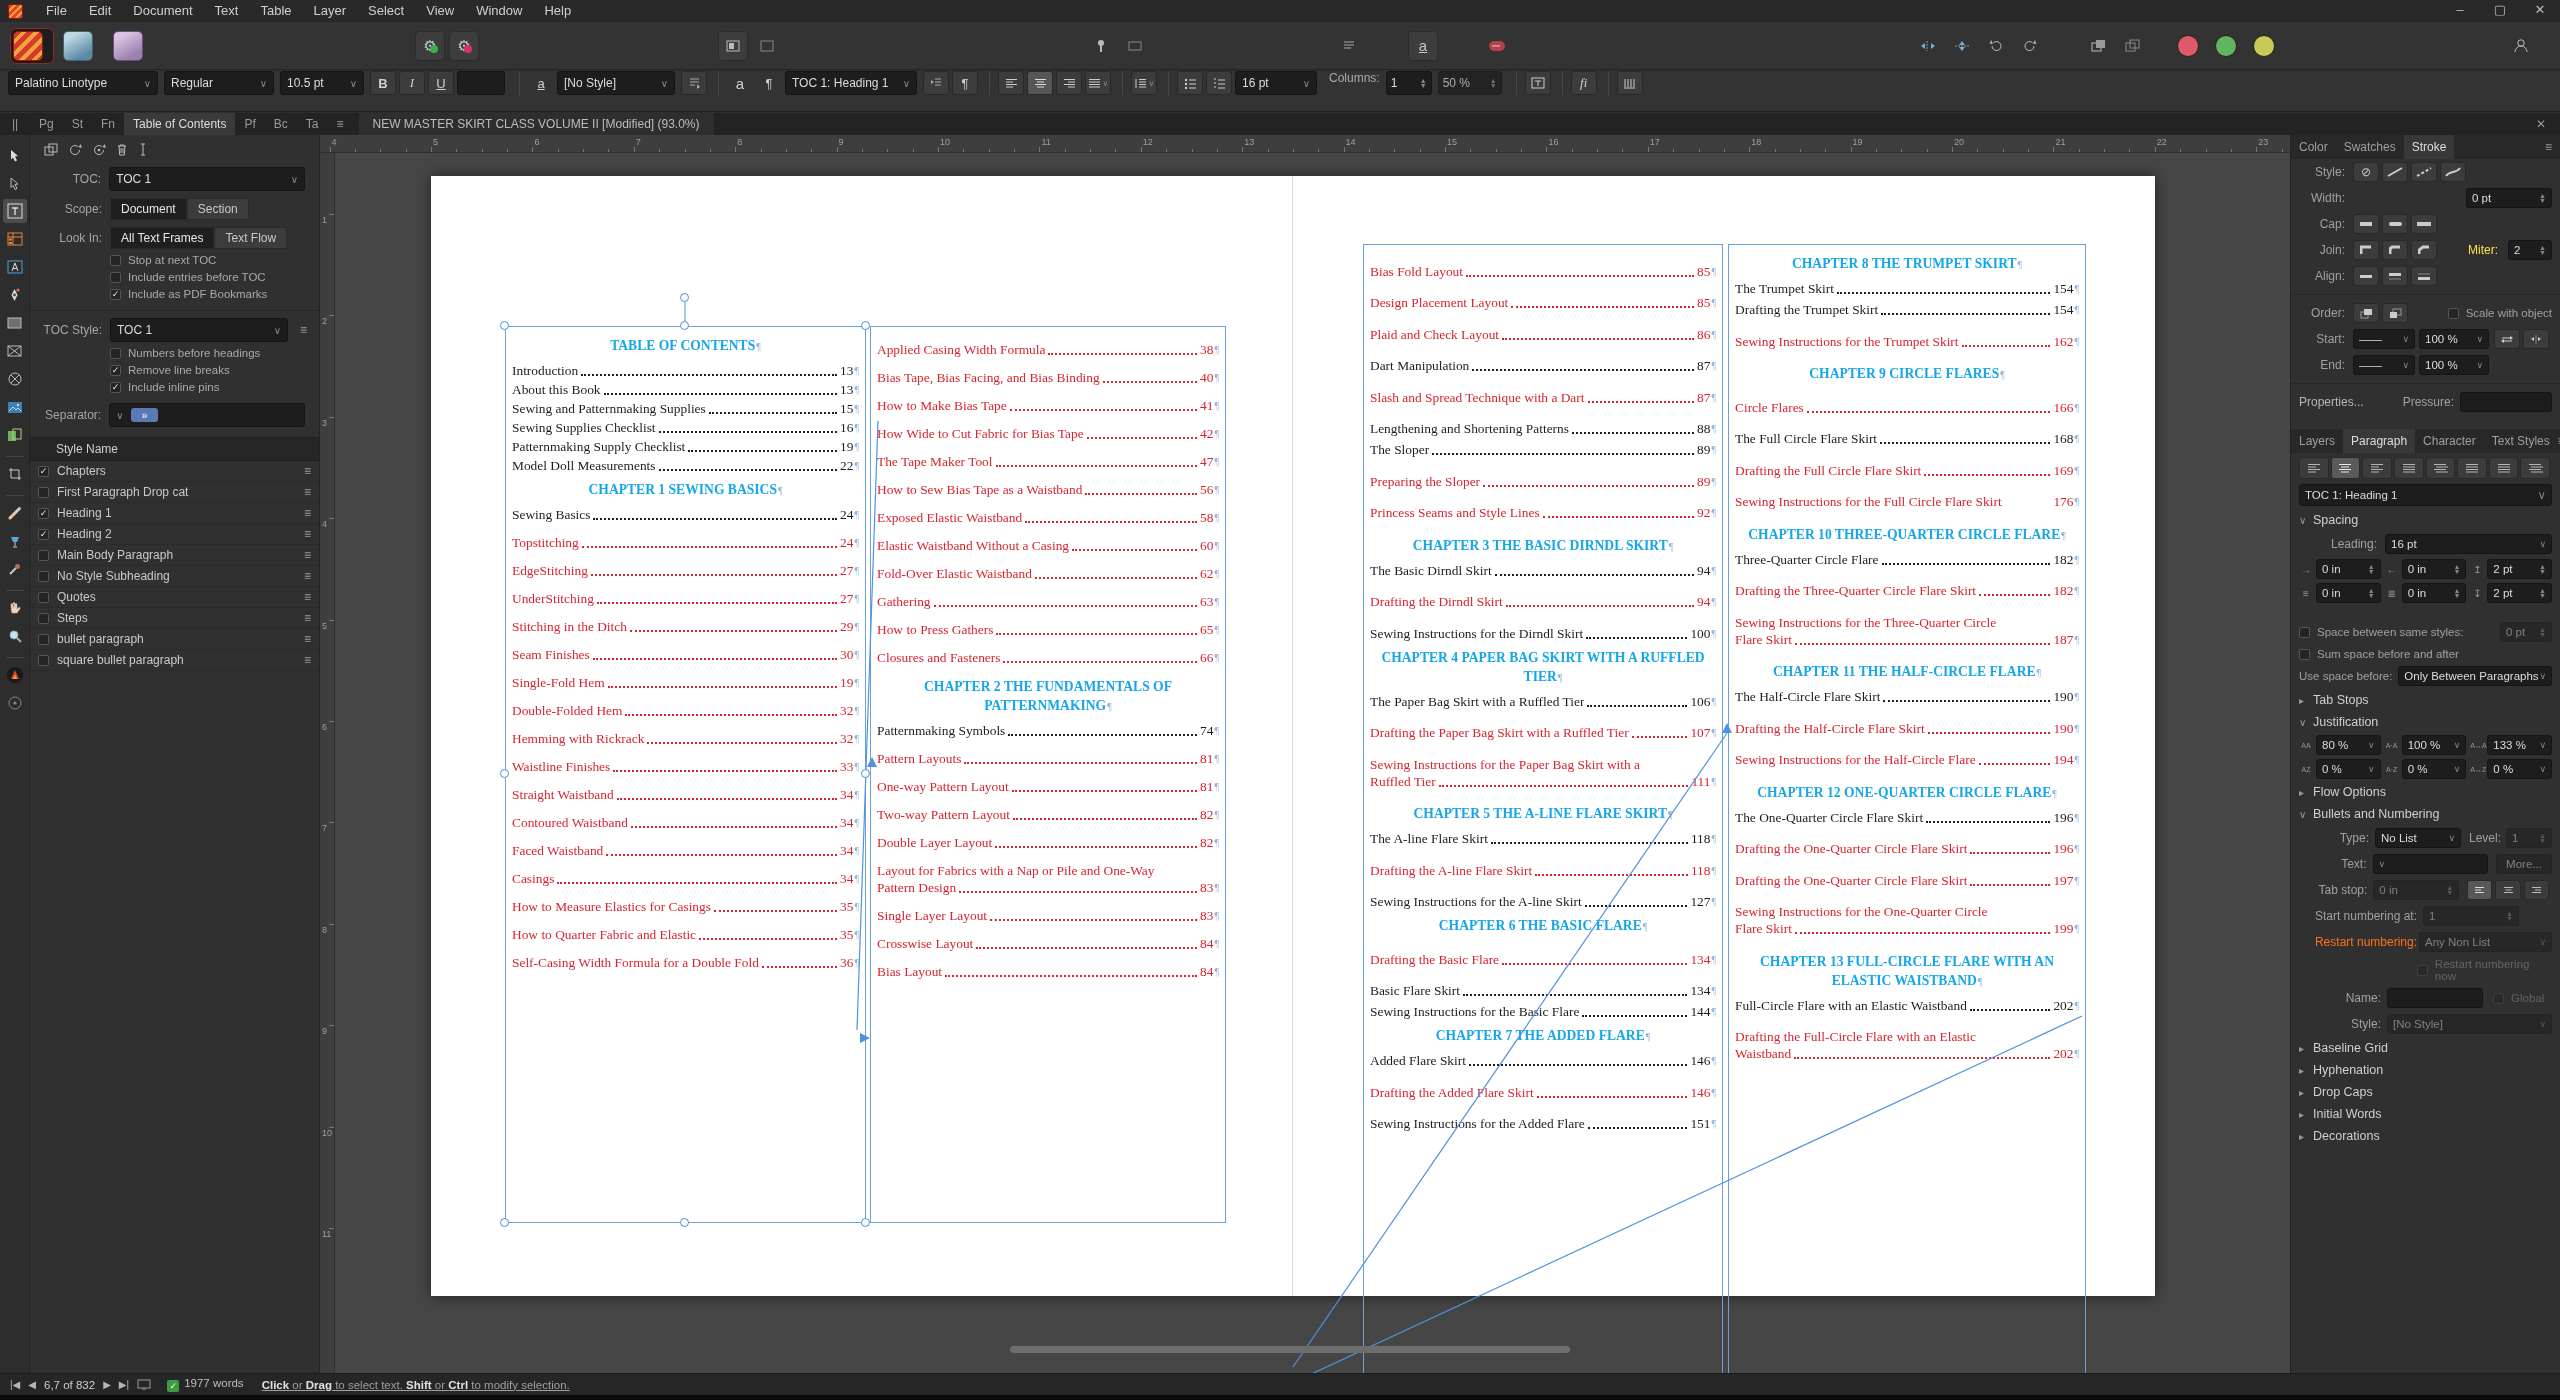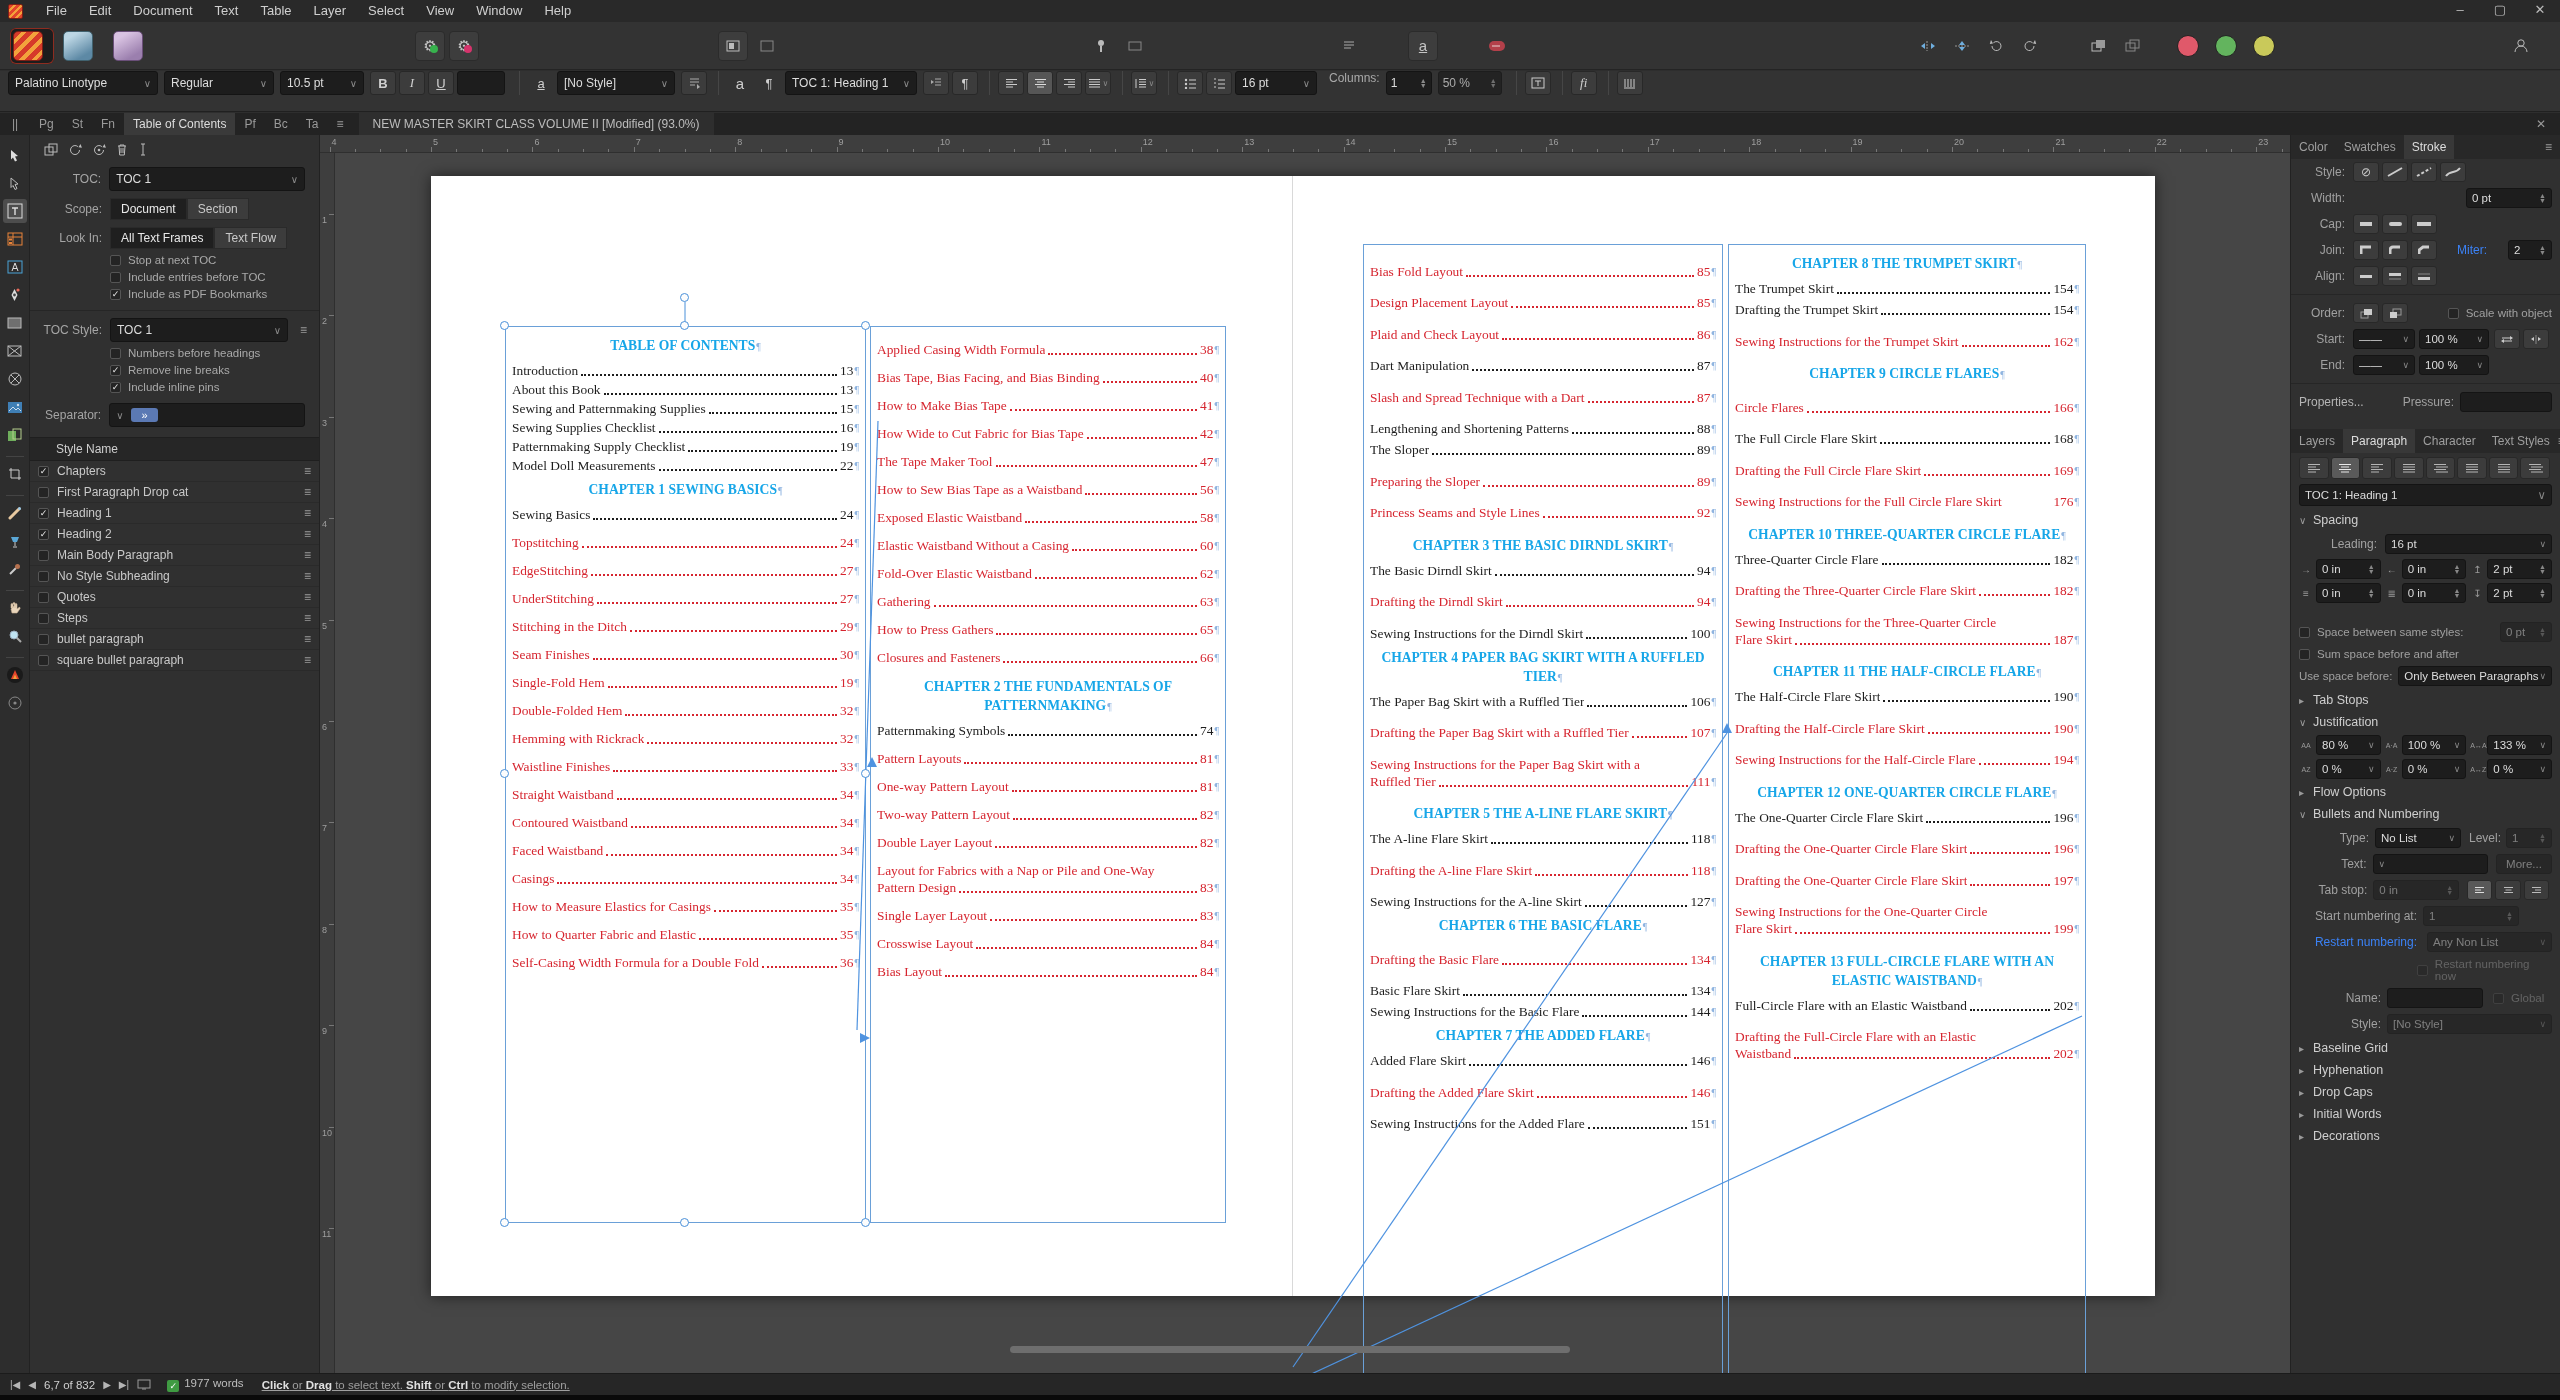--- a/index.html
+++ b/index.html
@@ -1696,21 +1696,21 @@
             <svg class="ic" width="12" height="10">
               <path d="M1 9V5a3 3 0 0 1 3-3h7" stroke="#ccc" stroke-width="3" fill="none"></path>
             </svg>
           </div>
         <div class="sq-btn">
             <svg class="ic" width="12" height="10">
               <path d="M1 9V5l4-3h6" stroke="#ccc" stroke-width="3" fill="none"></path>
             </svg>
           </div>
         <div style="flex:1"></div>
-        <span style="color:#3b82f6;margin-right:21px">Miter:</span>
+        <span style="color:#fde047;margin-right:10px">Miter:</span>
         <div class="mini-in" style="width:44px">
             <span style="flex:1">2</span>
             <span class="updn">
               <span>▲</span>
               <span>▼</span>
             </span>
           </div>
       </div>
       <div class="rp-row">
         <div class="rp-label">Align:</div>
@@ -2059,21 +2059,21 @@
         <span style="color:#a0a0a0;width:118px;text-align:right;margin-right:6px">Start numbering at:</span>
         <div class="mini-in dim" style="width:96px">
             <span style="flex:1">1</span>
             <span class="updn">
               <span>▲</span>
               <span>▼</span>
             </span>
           </div>
       </div>
       <div class="rp-row">
-        <span style="color:#3b82f6;width:118px;text-align:right;margin-right:10px">Restart numbering:</span>
+        <span style="color:#f97316;width:118px;text-align:right;margin-right:2px">Restart numbering:</span>
         <div class="mini-in dim" style="flex:1">
             <span style="flex:1">Any Non List</span>
             <span class="chev" style="color:#888;font-size:9px">∨</span>
           </div>
       </div>
       <div class="rp-row" style="padding-left:126px">
         <div class="chk dim"></div>
         <span class="dim" style="color:#a0a0a0;font-size:11.5px">Restart numbering now</span>
       </div>
       <div class="rp-row">

